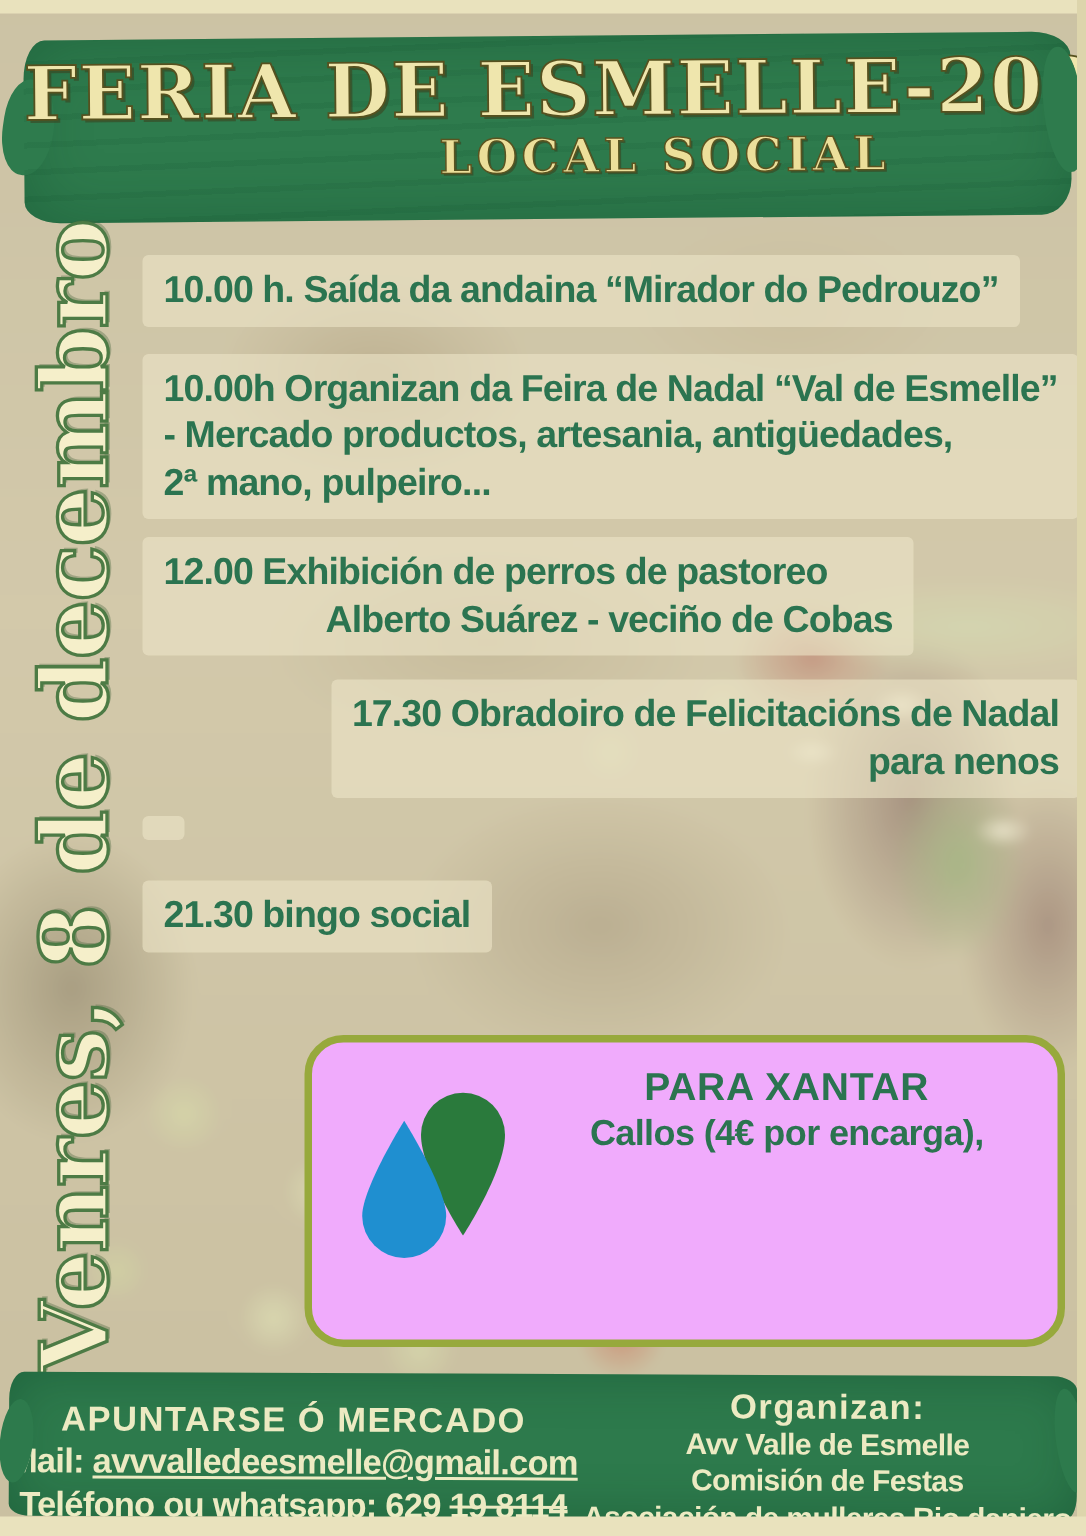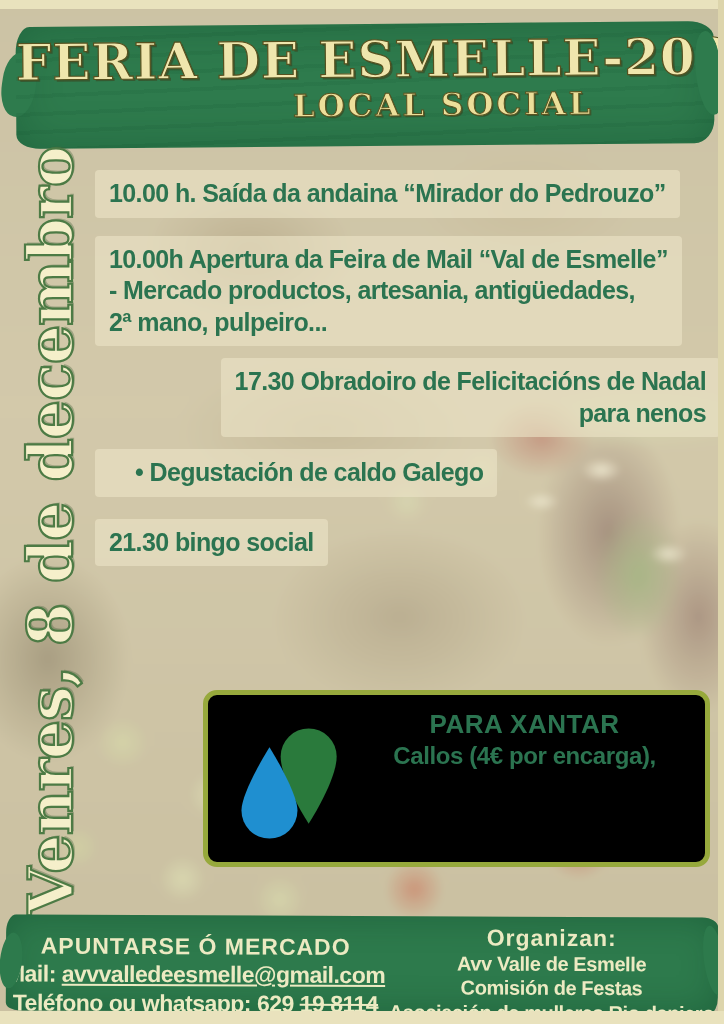--- a/index.html
+++ b/index.html
@@ -103,22 +103,22 @@
   }
   .indent{padding-left:108px;}
   .b1{margin-bottom:18px;}
   .b2{margin-bottom:12px;}
   .b3{margin-bottom:16px;}
   .b4{margin-bottom:12px;text-align:right;}
   .b5{margin-bottom:22px;}
 
   
   .xantar{
-    position:absolute;left:203px;right:14px;top:690px;height:177px;z-index:4;
-    background:#000000;border:5px solid #97a93c;border-radius:14px;
+    position:absolute;left:203px;right:14px;top:690px;height:208px;z-index:4;
+    background:#f0abfc;border:5px solid #97a93c;border-radius:26px;
     box-sizing:border-box;padding:10px 8px 8px 8px;
   }
   .xantar-top{display:flex;align-items:flex-start;}
   .drops{flex:0 0 118px;padding:6px 0 0 18px;}
   .xantar-text{flex:1;text-align:center;padding-top:4px;}
   .xantar-title{font-size:26px;font-weight:bold;color:#2b7450;letter-spacing:.5px;white-space:nowrap;}
   .xantar-line{font-size:24px;font-weight:bold;color:#2b7450;letter-spacing:-.4px;line-height:1.3;white-space:nowrap;}
   .xantar-orders{
     text-align:center;margin-top:16px;
     font-size:27px;font-weight:bold;color:#2b7450;letter-spacing:-.4px;white-space:nowrap;
@@ -170,37 +170,42 @@
   <div class="schedule">
 
     <div class="sched-block b1">
       <div class="panel">
         <div class="sched-line">10.00 h. Saída da andaina “Mirador do Pedrouzo”</div>
       </div>
     </div>
 
     <div class="sched-block b2">
       <div class="panel">
-        <div class="sched-line">10.00h Apertura da Feira de Mail “Val de Esmelle”</div>
+        <div class="sched-line">10.00h Organizan da Feira de Nadal “Val de Esmelle”</div>
         <div class="sched-line">- Mercado productos, artesania, antigüedades,</div>
         <div class="sched-line">2ª mano, pulpeiro...</div>
       </div>
     </div>
 
+    <div class="sched-block b3">
+      <div class="panel">
+        <div class="sched-line">12.00 Exhibición de perros de pastoreo</div>
+        <div class="sched-line indent">Alberto Suárez - veciño de Cobas</div>
+      </div>
+    </div>
 
     <div class="sched-block b4">
       <div class="panel">
         <div class="sched-line">17.30 Obradoiro de Felicitacións de Nadal</div>
         <div class="sched-line">para nenos</div>
       </div>
     </div>
 
     <div class="sched-block b5">
       <div class="panel">
-        <div class="sched-line" style="padding-left:26px;">•  Degustación de caldo Galego</div>
       </div>
     </div>
 
     <div class="sched-block">
       <div class="panel">
         <div class="sched-line">21.30 bingo social</div>
       </div>
     </div>
 
   </div>

